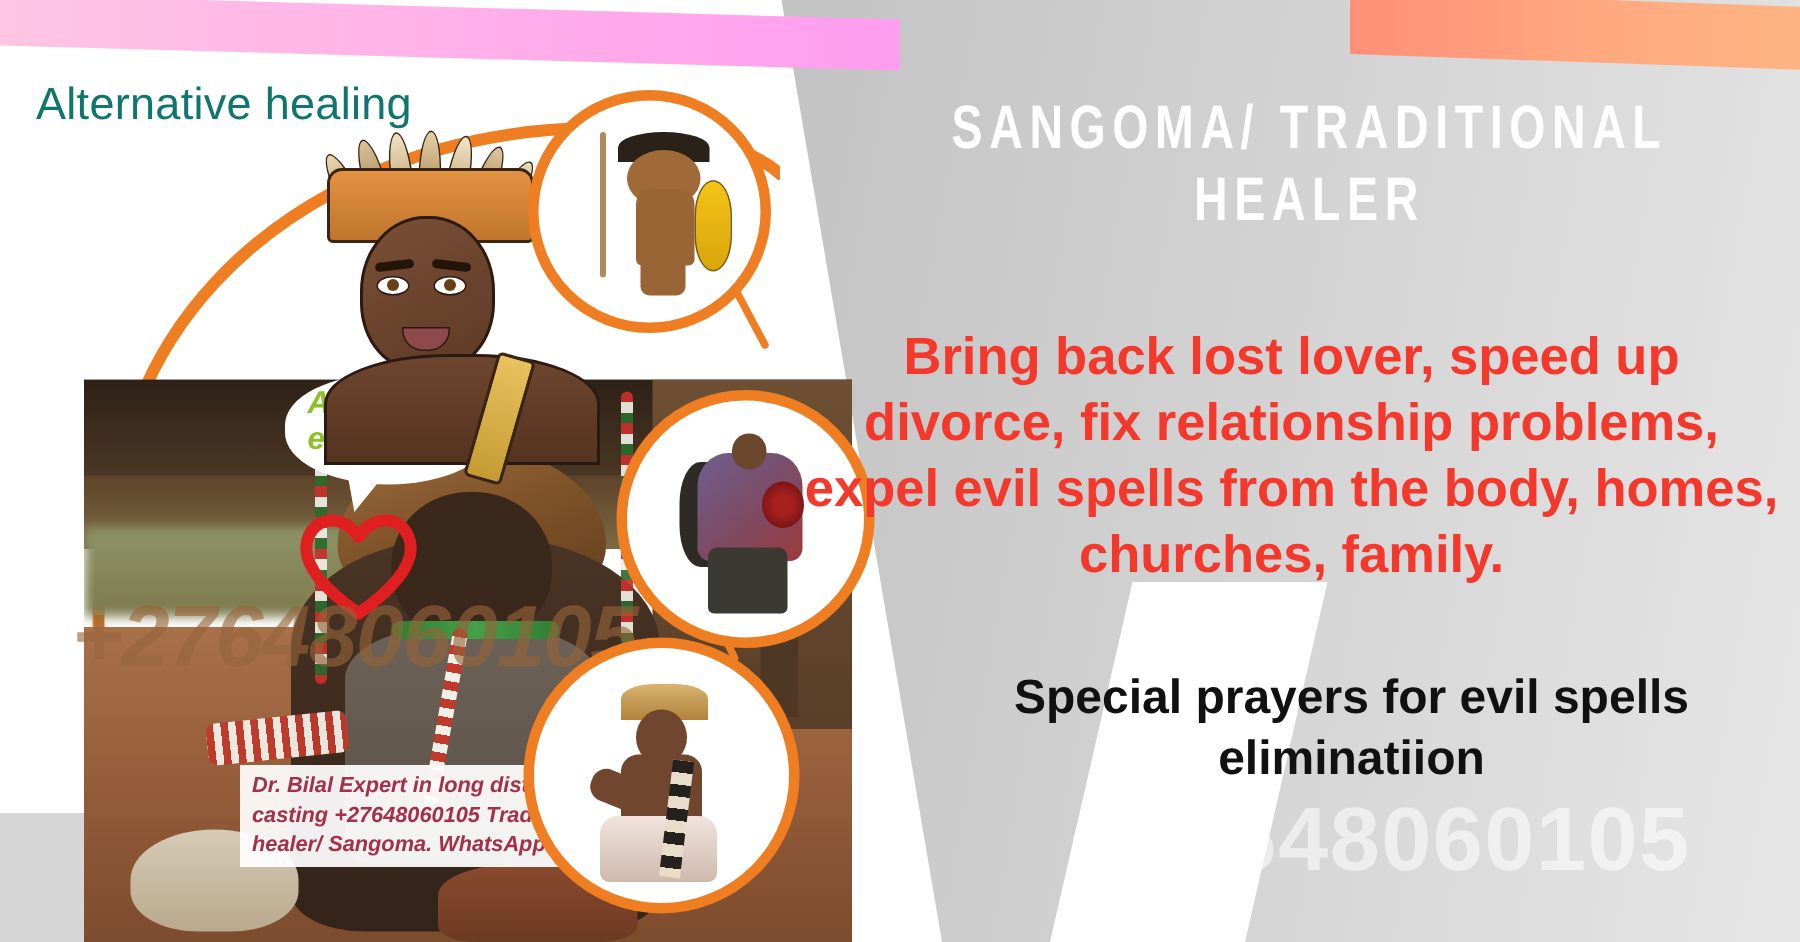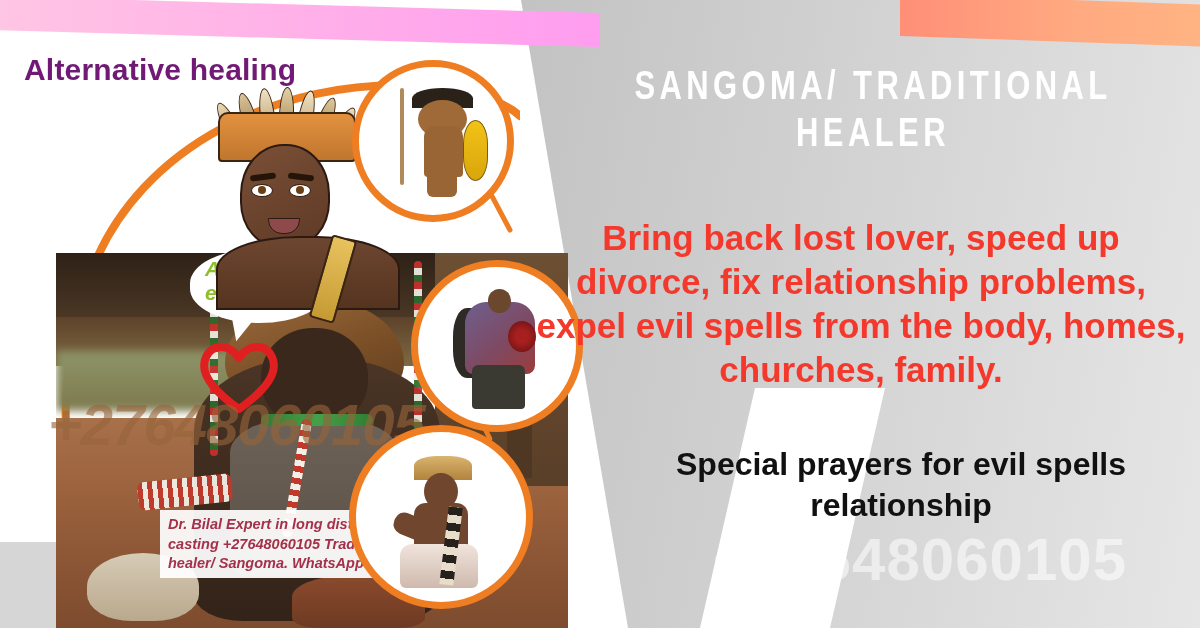--- a/index.html
+++ b/index.html
@@ -238,21 +238,21 @@
     text-align:center;color:#111111;
     font-weight:bold;font-size:32px;line-height:1.28;
   }
   .wm-big{
     position:absolute;left:640px;top:525px;width:560px;
     text-align:center;color:rgba(255,255,255,.55);
     font-weight:bold;font-size:60px;letter-spacing:1px;
   }
   .topleft-title{
     position:absolute;left:24px;top:53px;
-    font-weight:bold;font-size:30px;color:#701a75;letter-spacing:.2px;
+    font-weight:normal;font-size:30px;color:#0f766e;letter-spacing:.2px;
   }
 </style>
 </head>
 <body>
 
 <div id="poster">
 
   <div class="gray-panel-main"></div>
   <div class="gray-block-left"></div>
   <div class="white-wedge"></div>
@@ -352,16 +352,16 @@
     <div class="w-crown"></div>
     <div class="w-head"></div>
     <div class="w-torso"></div>
     <div class="w-arm"></div>
     <div class="w-skirt"></div>
     <div class="w-stripe"></div>
   </div>
 
   <div class="kicker">Sangoma/ Traditional Healer</div>
   <div class="redtext">Bring back lost lover, speed up divorce, fix relationship problems, expel evil spells from the body, homes, churches, family.</div>
-  <div class="blacktext">Special prayers for  evil spells relationship</div>
+  <div class="blacktext">Special prayers for  evil spells eliminatiion</div>
   <div class="wm-big">+27648060105</div>
 
 </div>
 
 </body></html>

